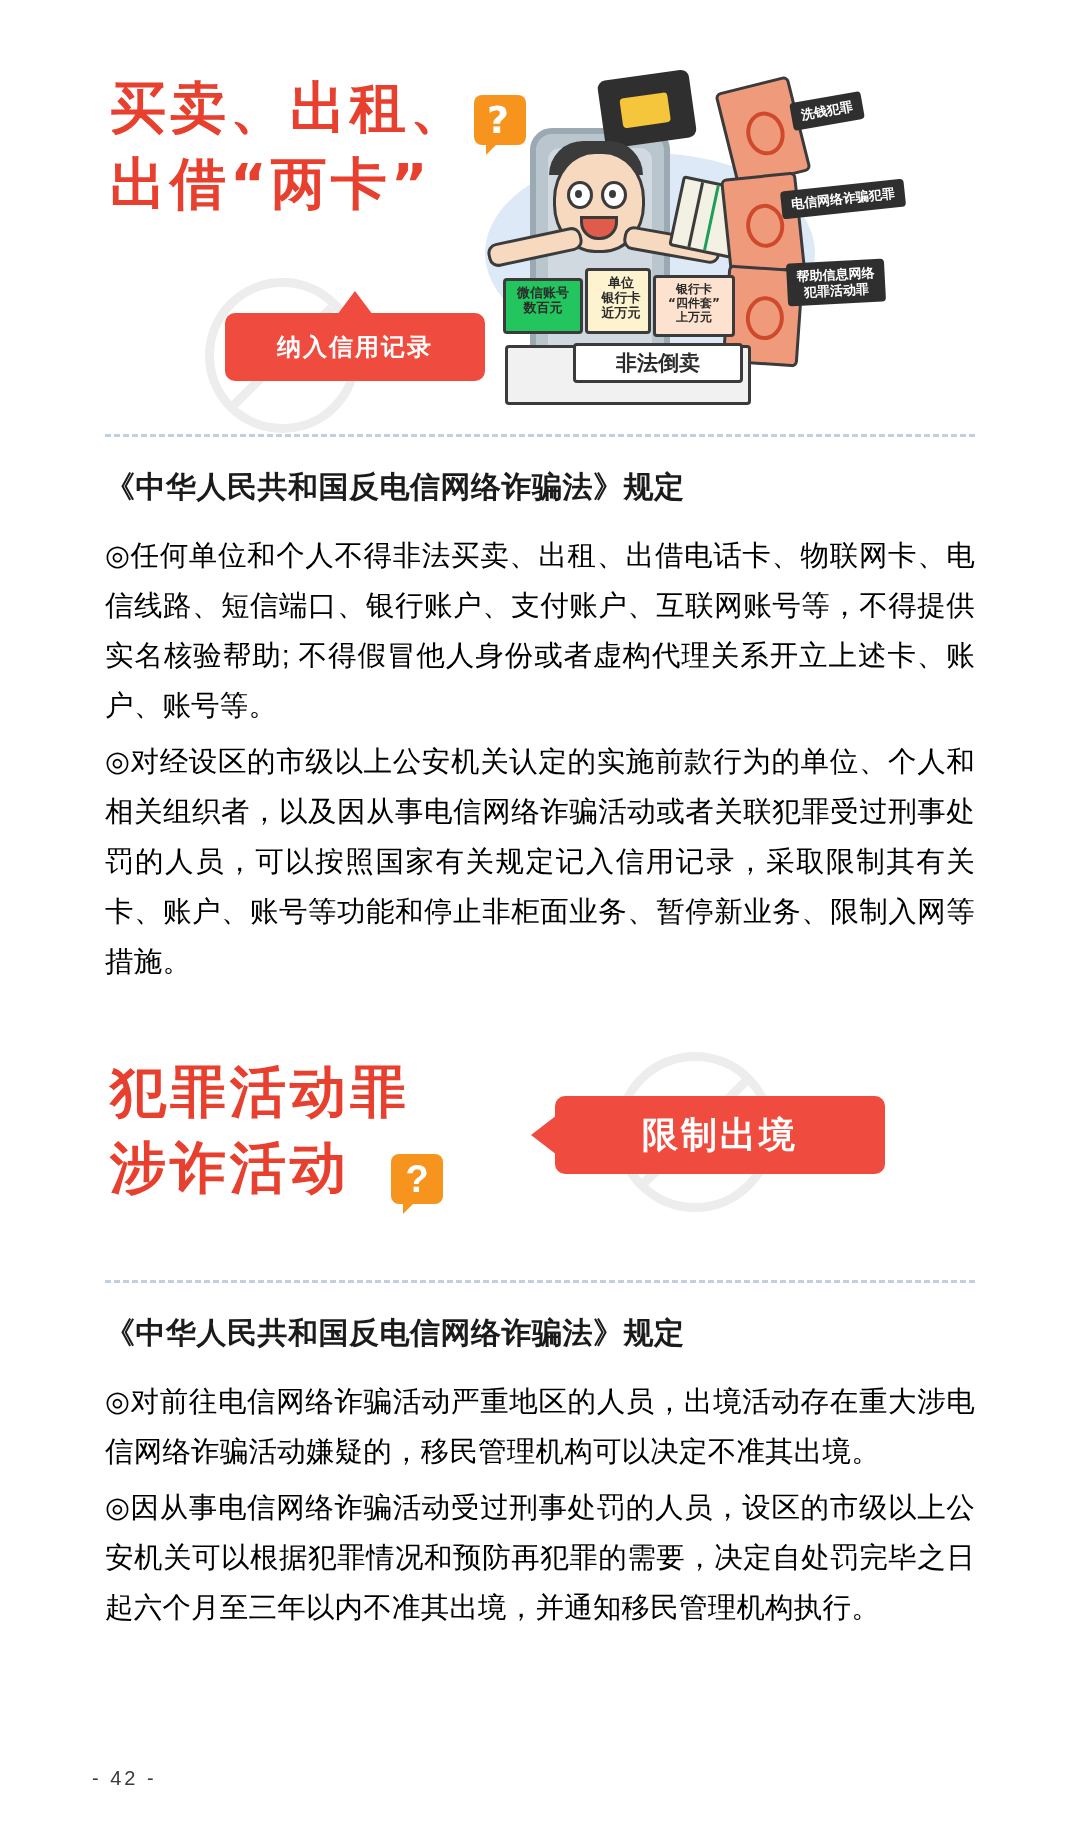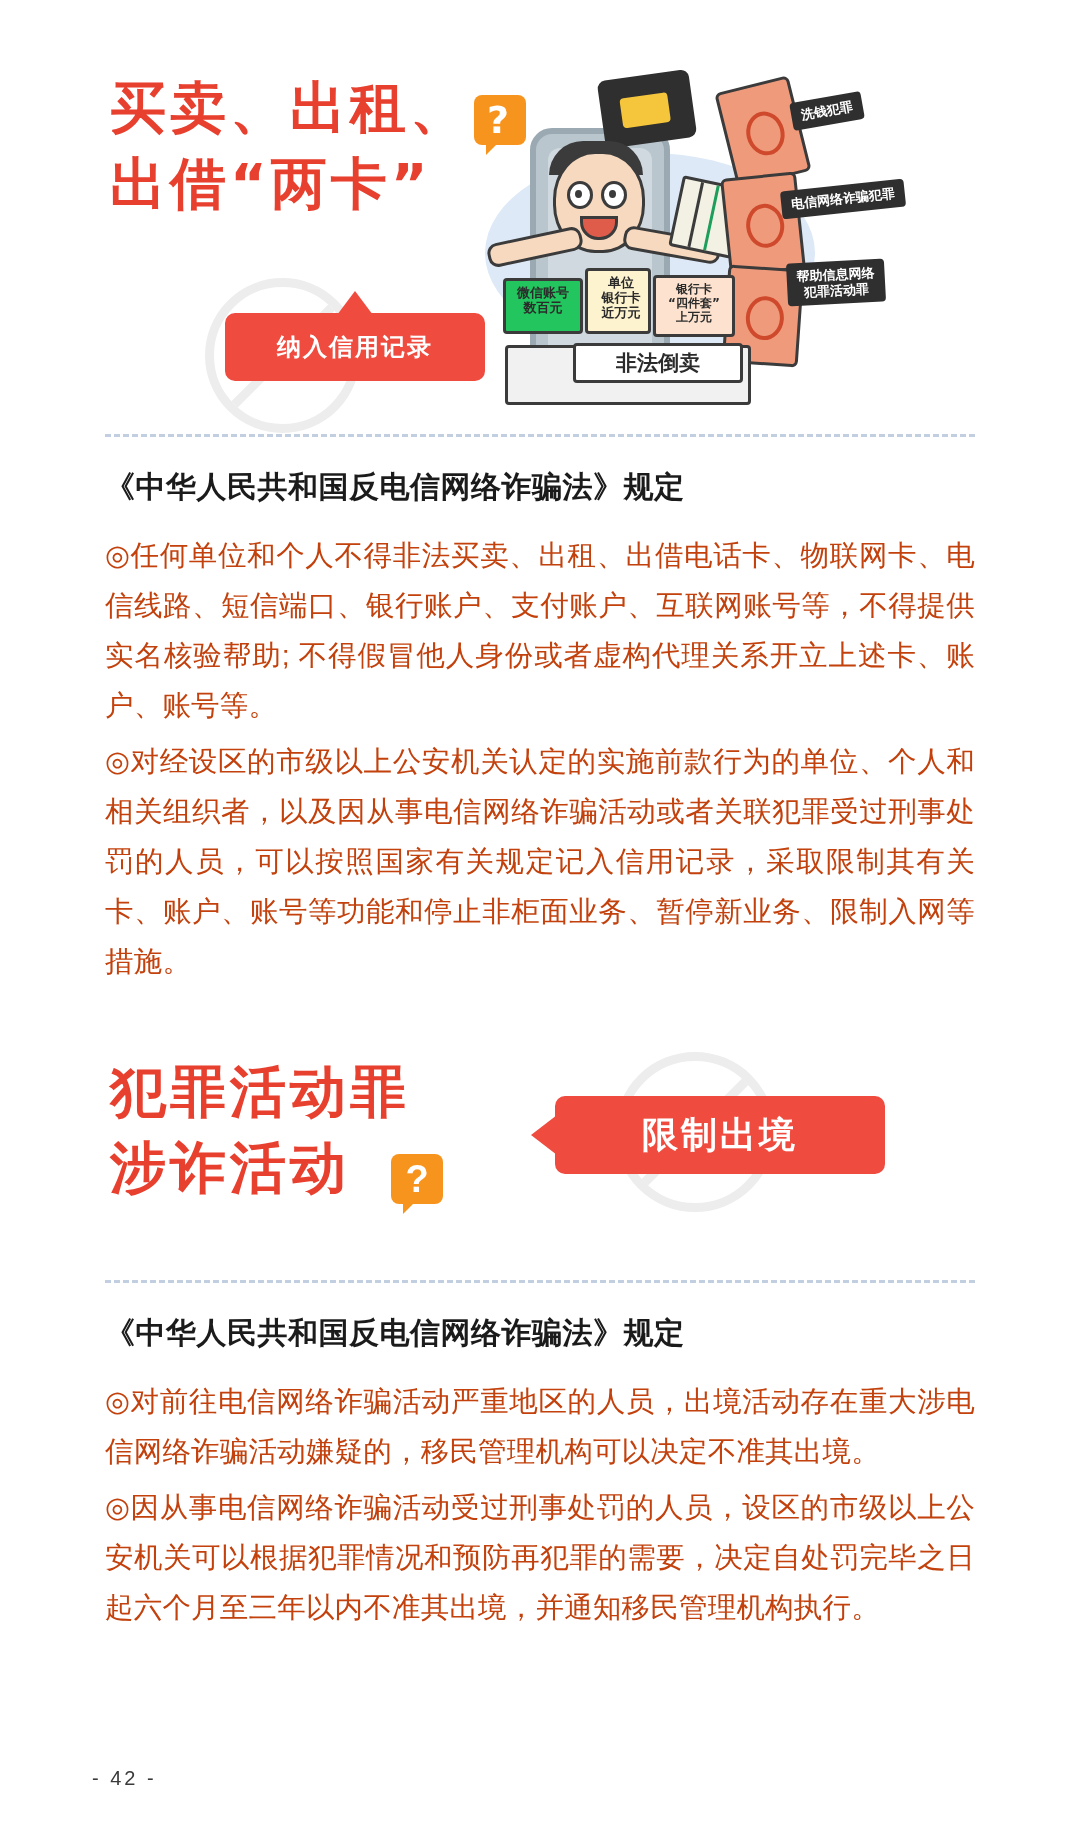--- a/index.html
+++ b/index.html
@@ -332,21 +332,21 @@
     font-family: "DejaVu Sans", sans-serif;
     font-weight: bold;
     font-size: 30px;
     color: #1b1b1b;
     margin: 0 0 22px 0;
     letter-spacing: 0.5px;
   }
   .para {
     font-size: 28.5px;
     line-height: 50px;
-    color: #c2410c;
+    color: #000000;
     margin: 0 0 6px 0;
     text-align: justify;
     letter-spacing: 0.2px;
   }
 
   
   .hero2 {
     position: relative;
     height: 230px;
     margin-top: 58px;

